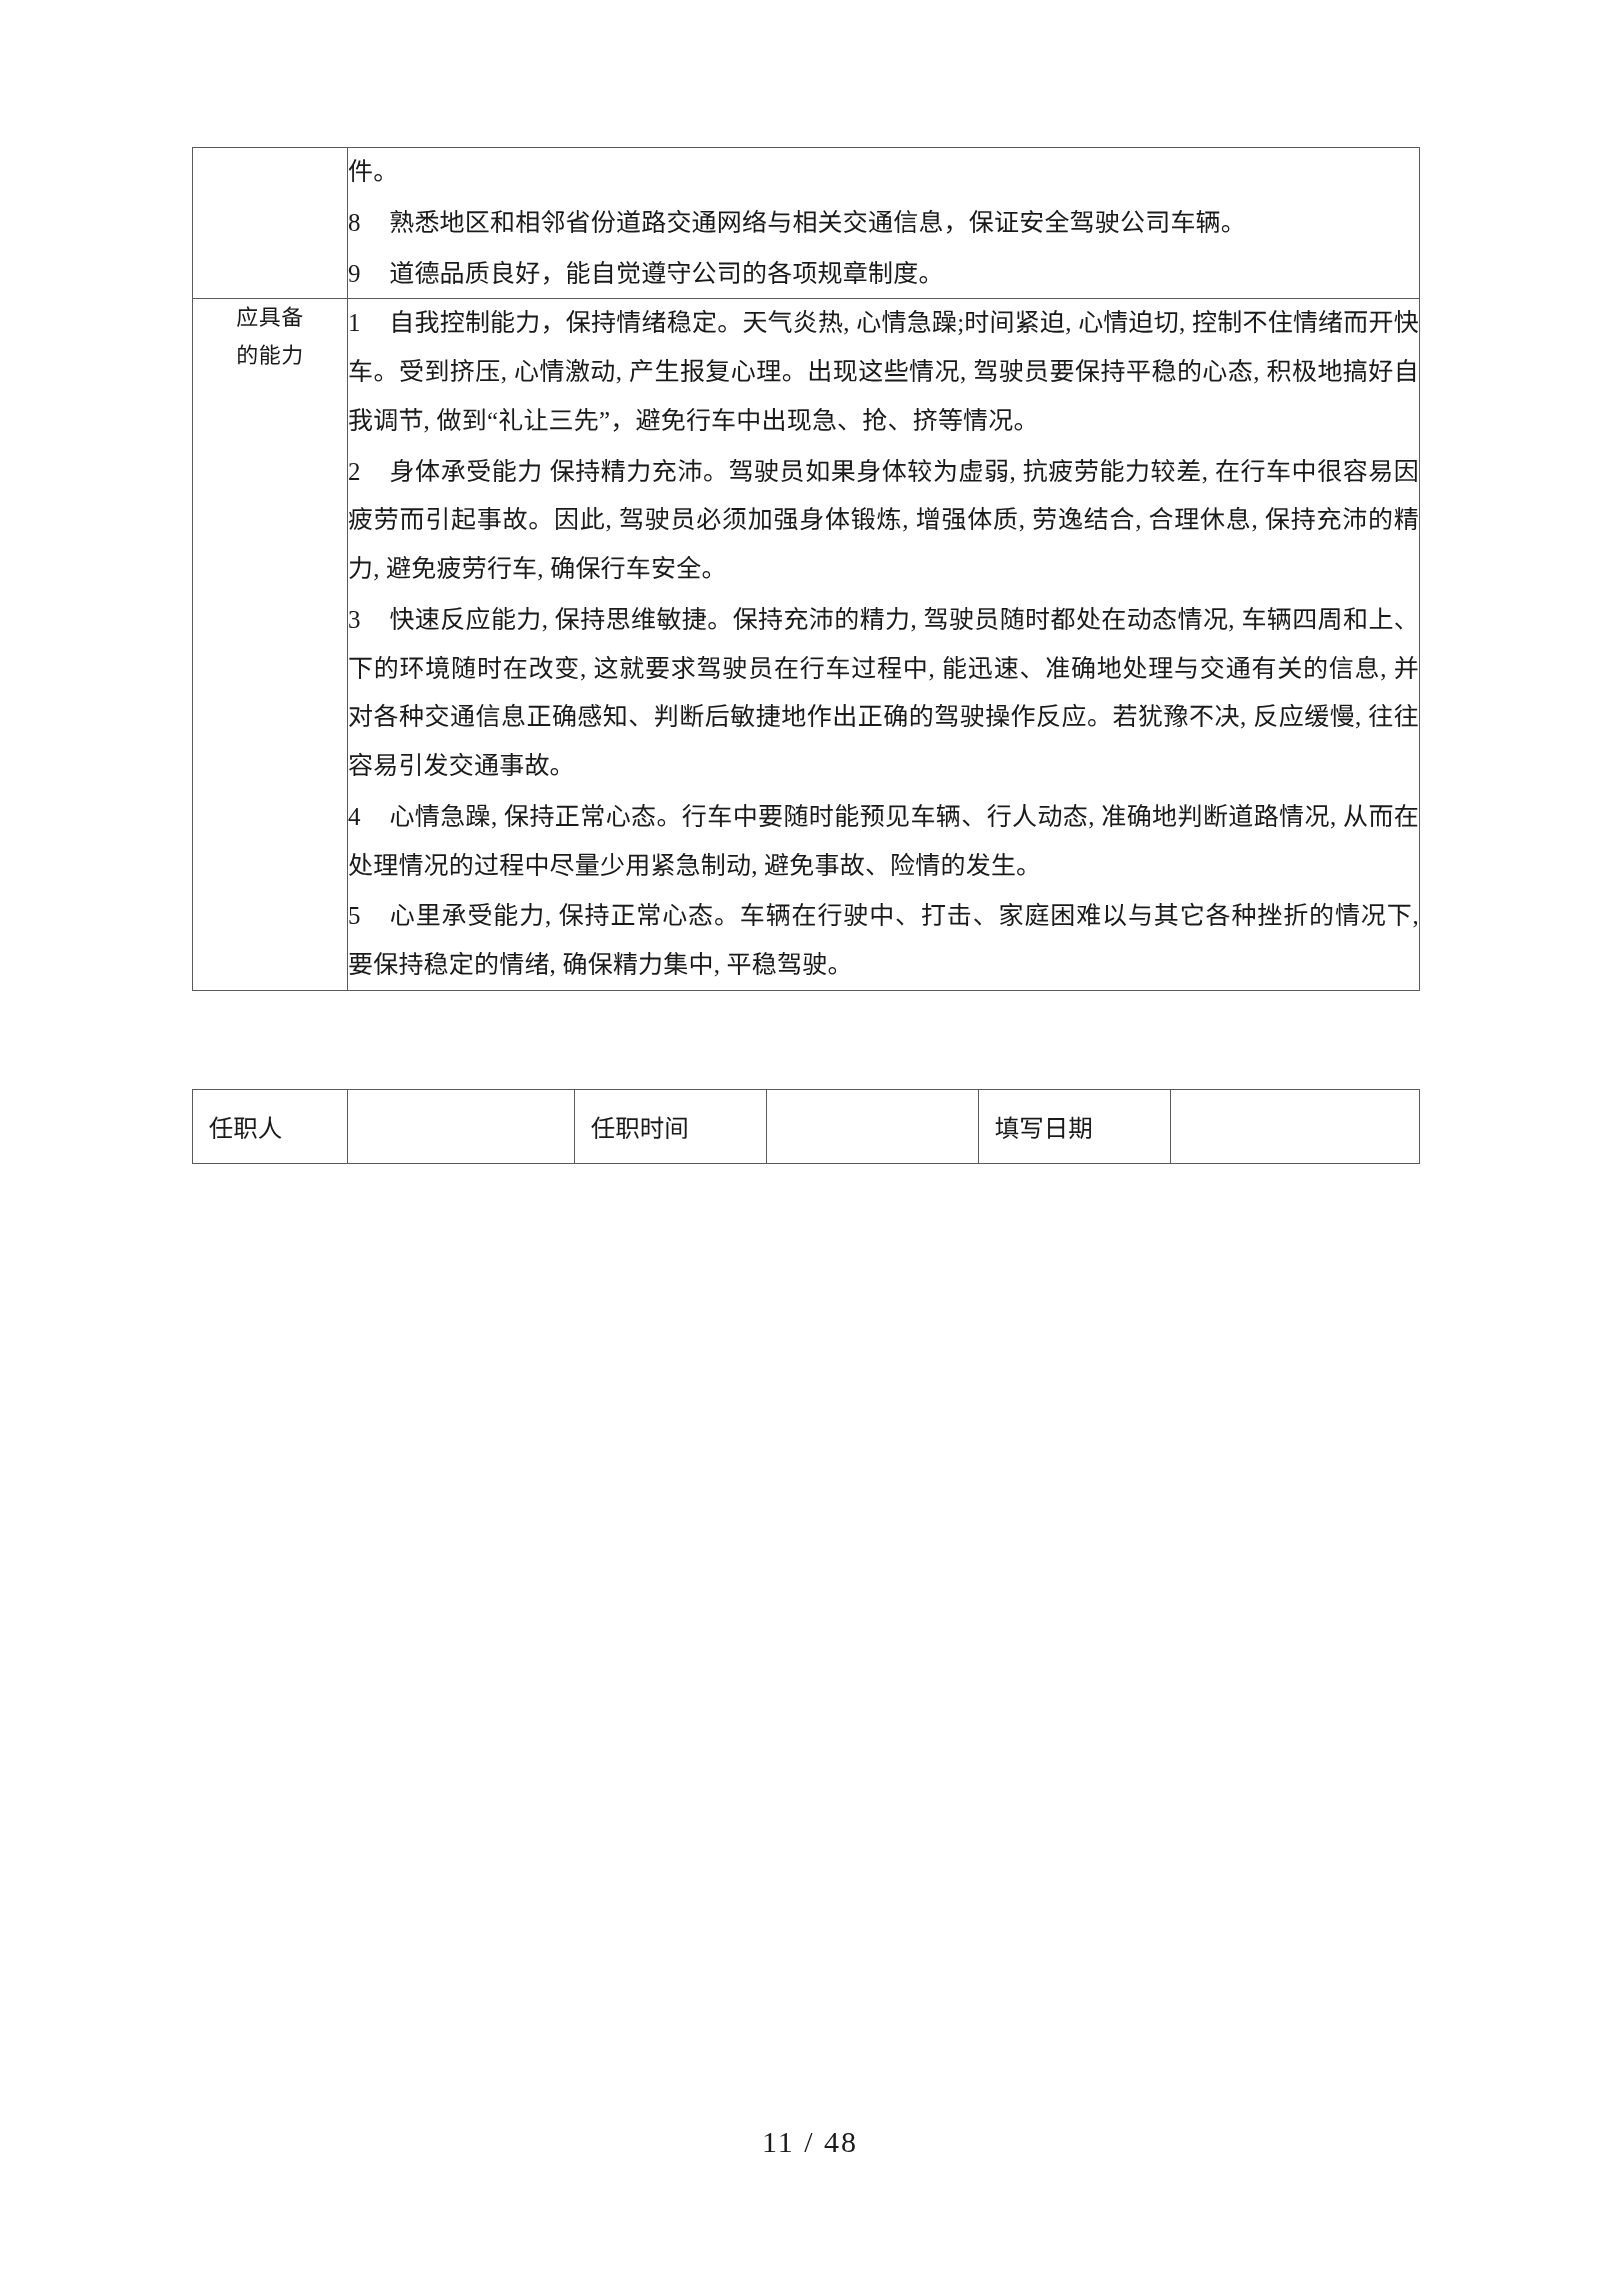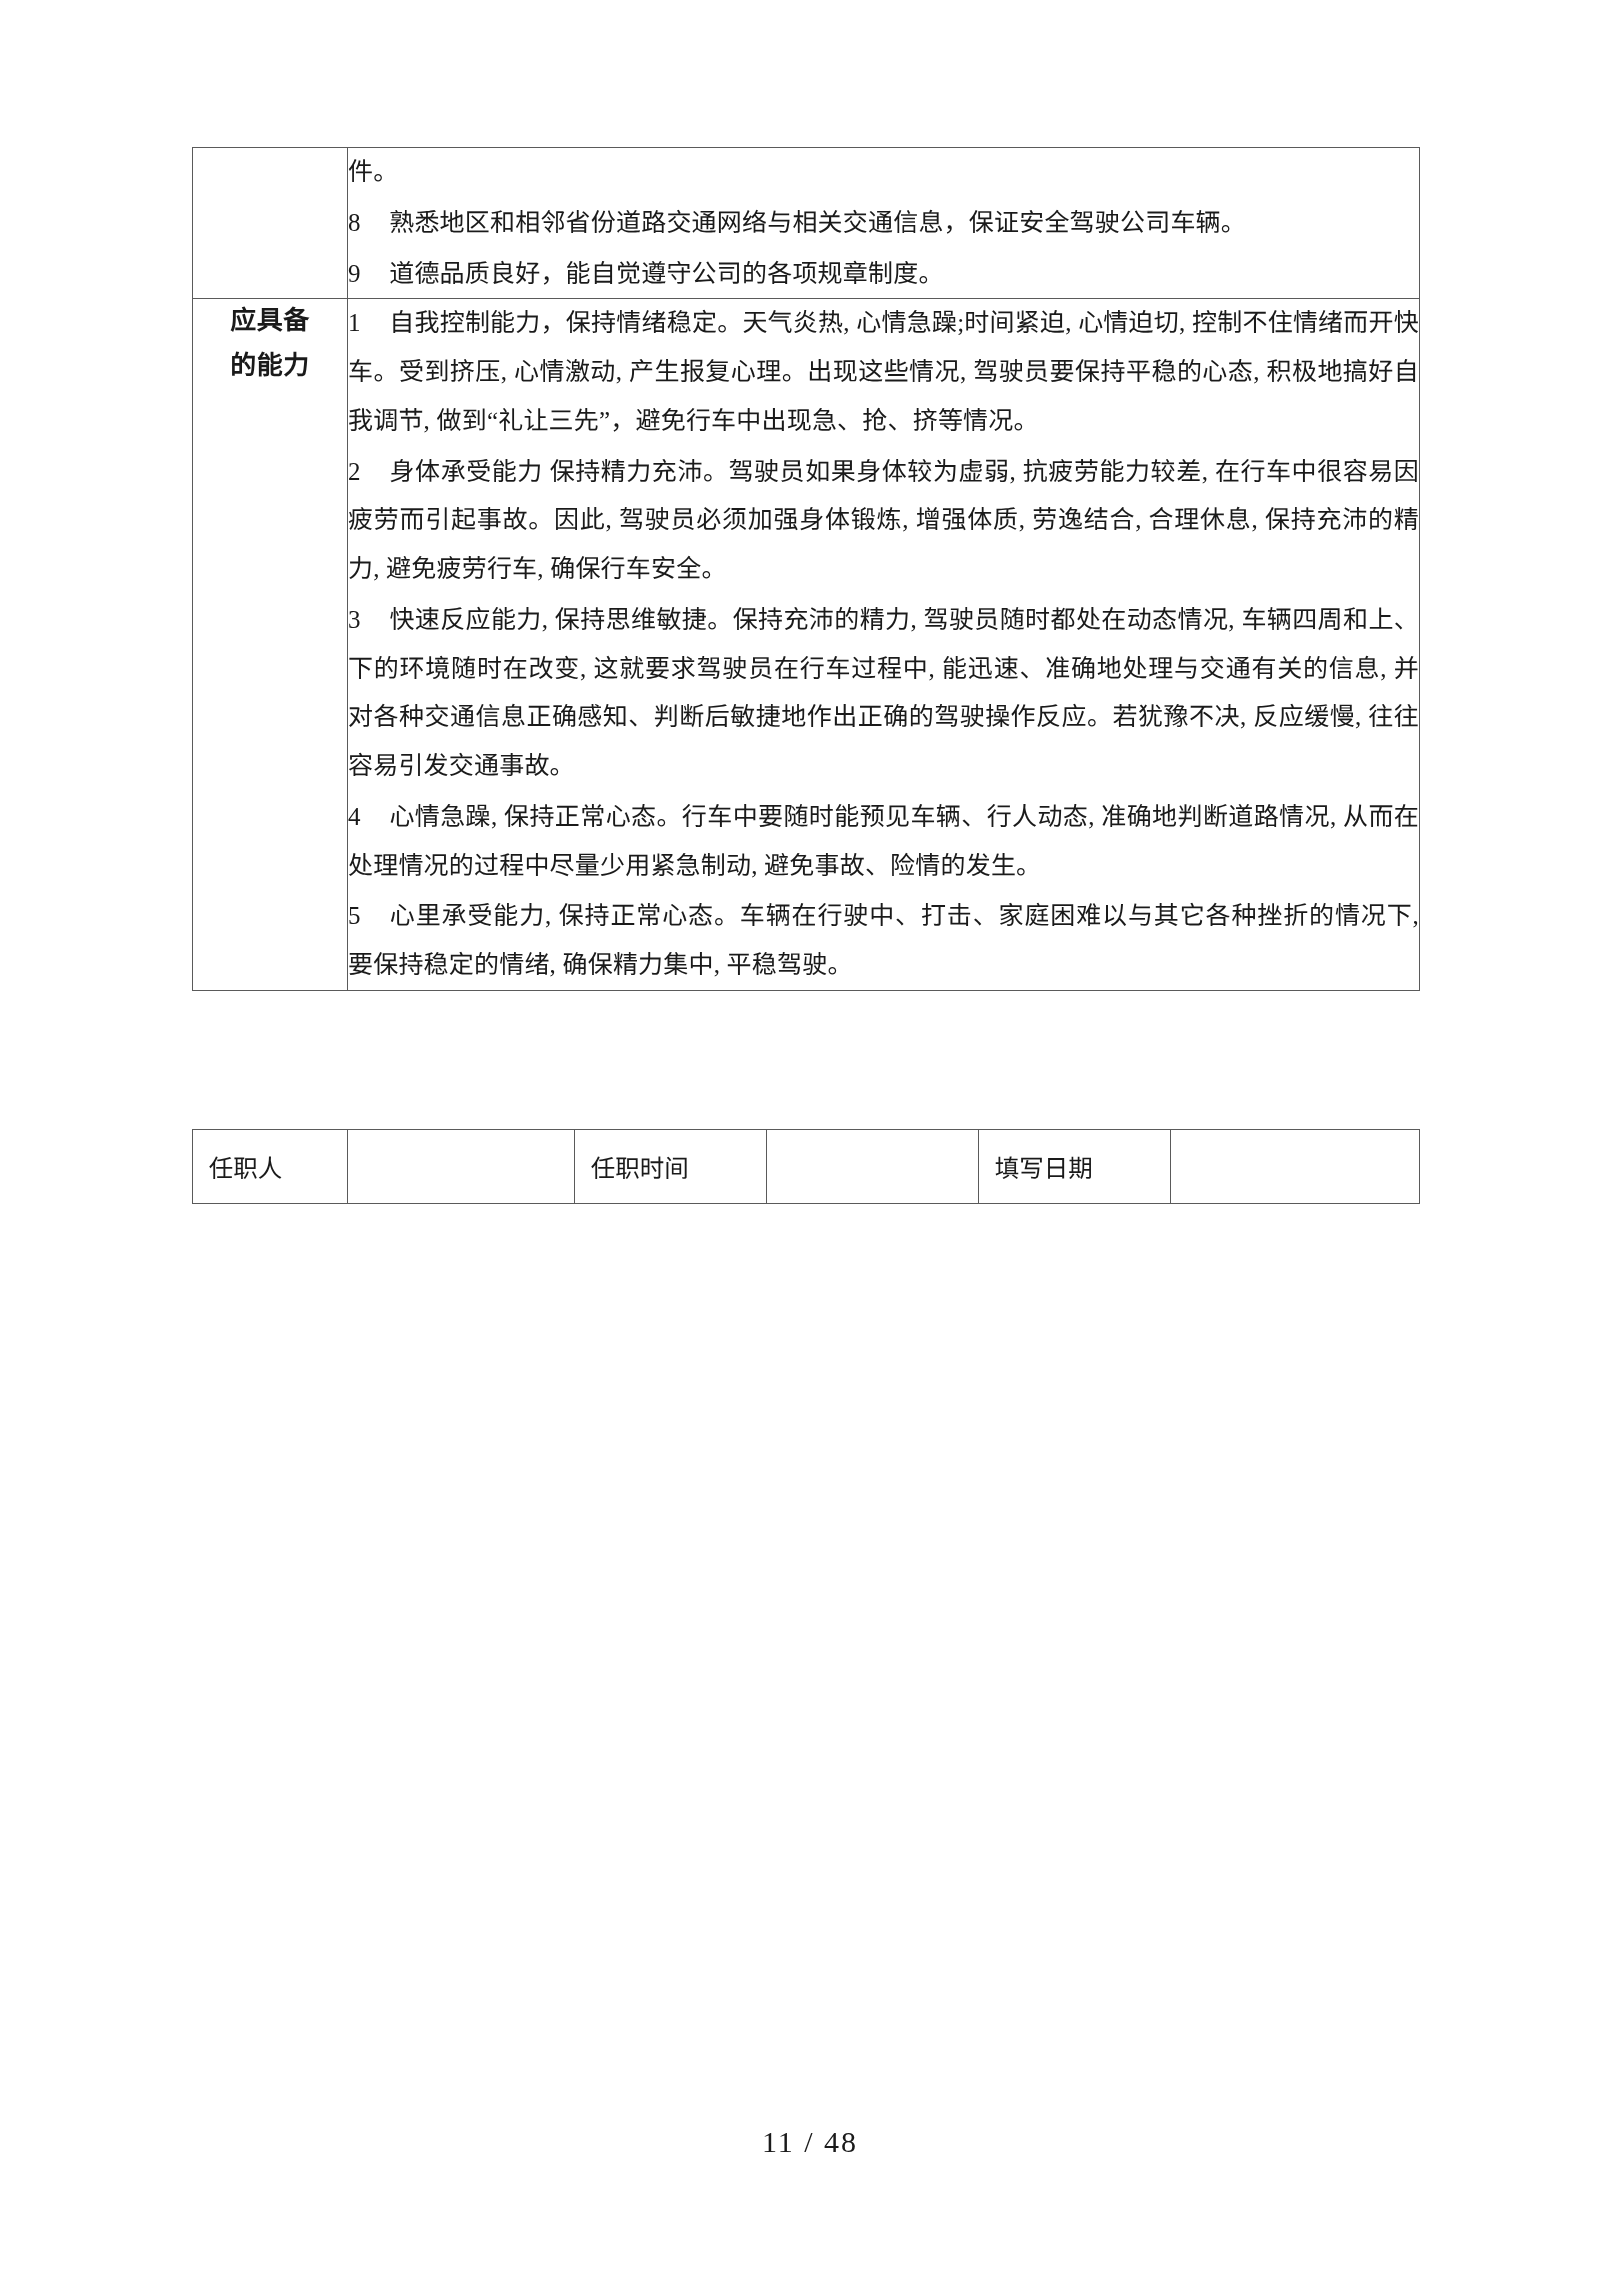--- a/index.html
+++ b/index.html
@@ -35,25 +35,24 @@
     border: 1.6px solid #5a5a5a;
     vertical-align: top;
     padding: 0;
   }
   .col-label   { width: 155px; }
   .col-body    { width: 1072px; }
 
   .label-cell {
     text-align: center;
     vertical-align: middle;
-    font-size: 26px;
+    font-size: 22px;
     line-height: 1.72;
     letter-spacing: 0.5px;
     padding: 9.8px 5.9px;
-    font-weight: bold;
   }
   .label-cell .lbl-line { display: block; white-space: nowrap; }
 
   .body-cell {
     padding: 13.7px 25.5px 15.7px 25.5px;
   }
   .para {
     font-size: 25px;
     line-height: 1.95;
     letter-spacing: 0.2px;
@@ -131,21 +130,21 @@
           <p class="para"><span class="num">3</span><span class="gap"></span><span>快速反应能力, 保持思维敏捷。保持充沛的精力, 驾驶员随时都处在动态情况, 车辆四周和上、下的环境随时在改变, 这就要求驾驶员在行车过程中, 能迅速、准确地处理与交通有关的信息, 并对各种交通信息正确感知、判断后敏捷地作出正确的驾驶操作反应。若犹豫不决, 反应缓慢, 往往容易引发交通事故。</span></p>
           <p class="para"><span class="num">4</span><span class="gap"></span><span>心情急躁, 保持正常心态。行车中要随时能预见车辆、行人动态, 准确地判断道路情况, 从而在处理情况的过程中尽量少用紧急制动, 避免事故、险情的发生。</span></p>
           <p class="para"><span class="num">5</span><span class="gap"></span><span>心里承受能力, 保持正常心态。车辆在行驶中、打击、家庭困难以与其它各种挫折的情况下, 要保持稳定的情绪, 确保精力集中, 平稳驾驶。</span></p>
         </td>
       </tr>
 
 
     </tbody>
   </table>
 
-  <table class="sig-table" id="sig-table" style="top: 1089px; margin-top: 40px;">
+  <table class="sig-table" id="sig-table" style="top: 1089px;">
     <colgroup>
       <col style="width:155px">
       <col style="width:227px">
       <col style="width:192px">
       <col style="width:212px">
       <col style="width:192px">
       <col style="width:249px">
     </colgroup>
     <tbody>
       <tr>

